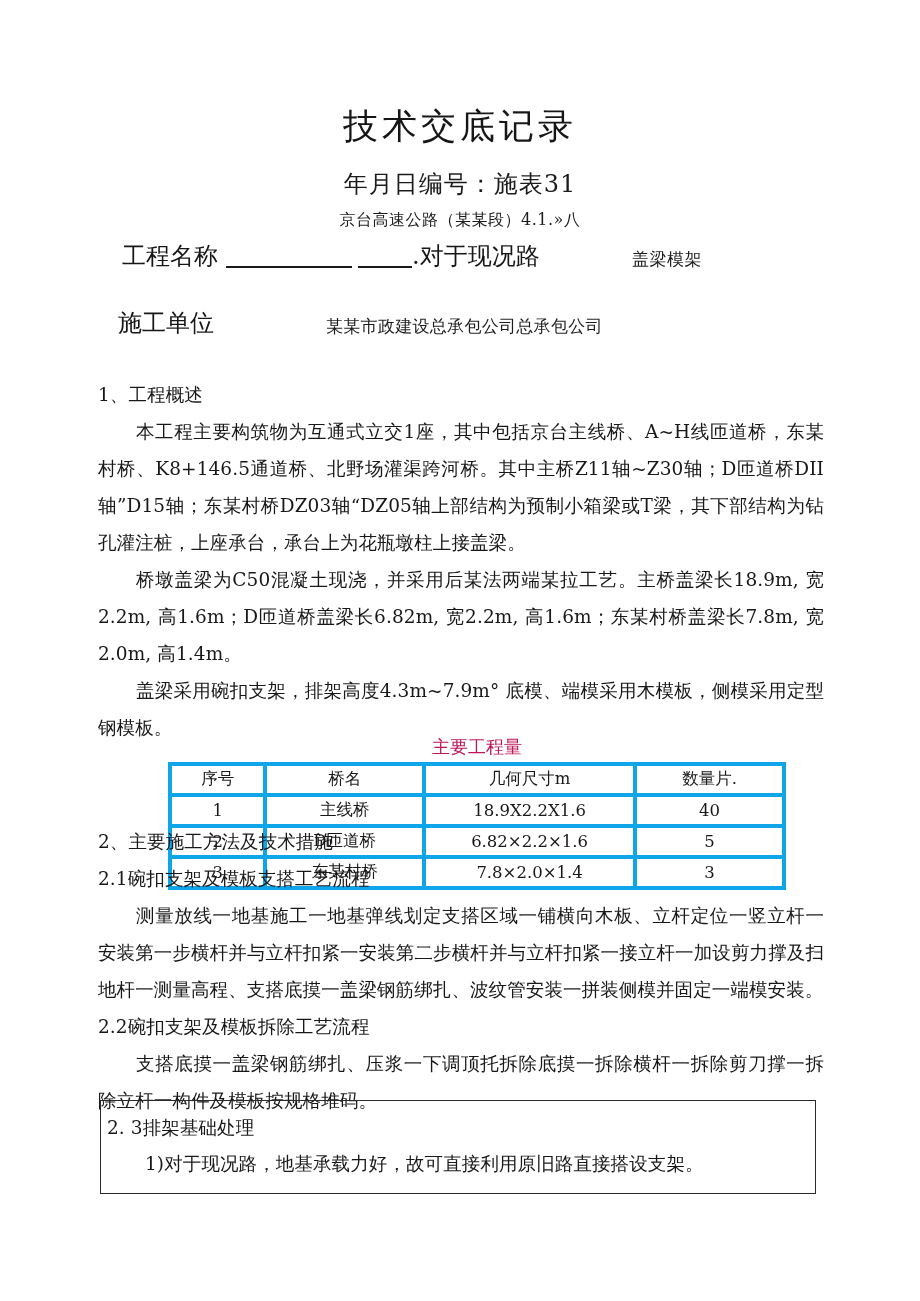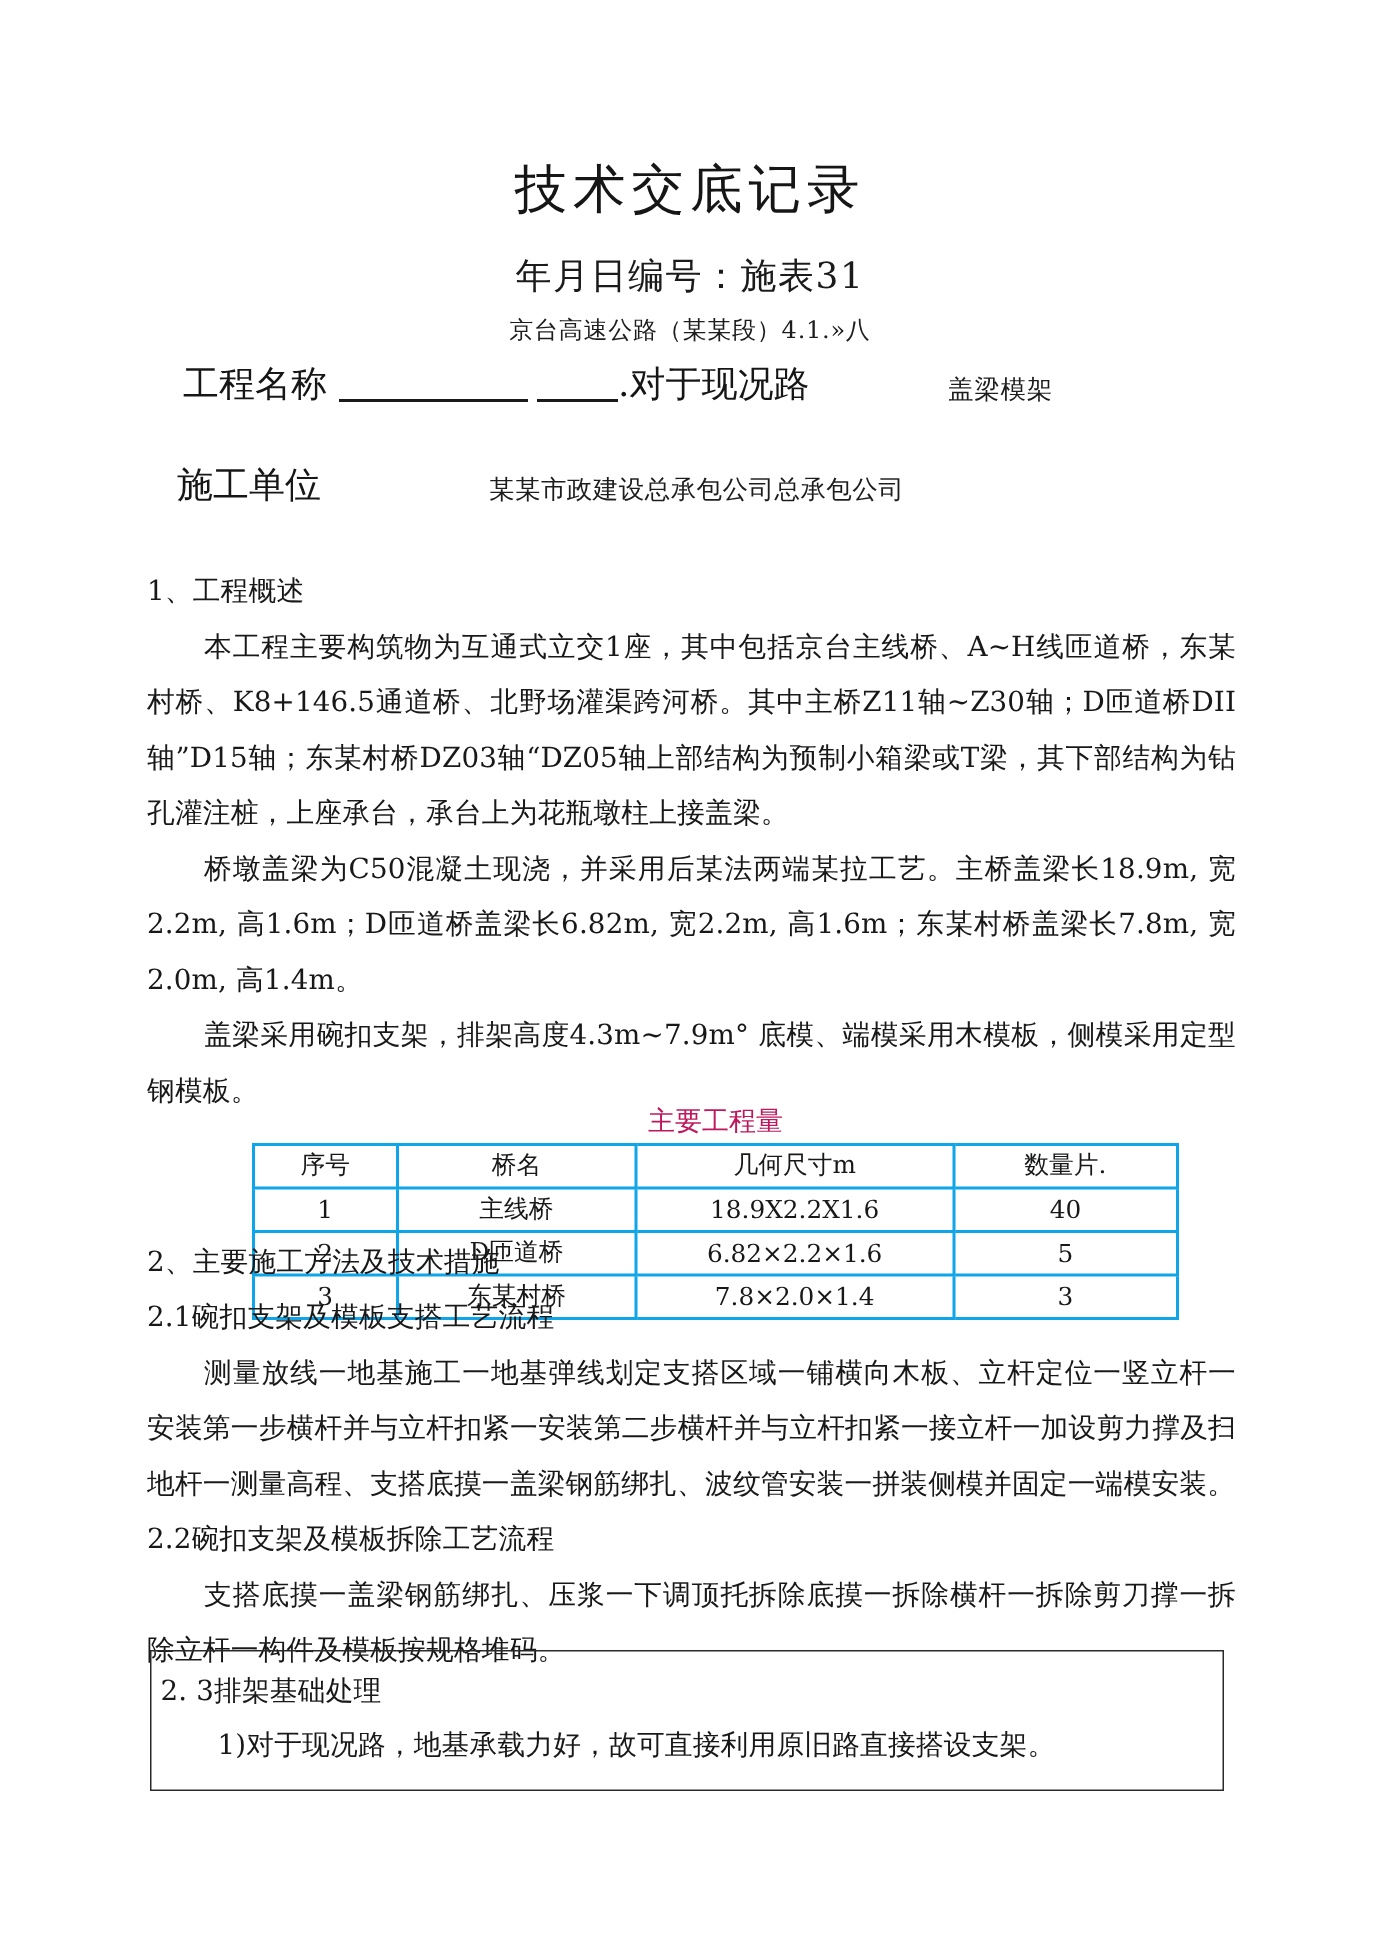--- a/index.html
+++ b/index.html
@@ -134,21 +134,21 @@
     top: 731px;
     width: 618px;
   }
   table.qty {
     border-collapse: collapse;
     width: 618px;
     font-size: 16.5px;
     color: #181818;
   }
   table.qty td, table.qty th {
-    border: 2px solid #0ea5e9;
+    border: 4px solid #0ea5e9;
     text-align: center;
     padding: 2px 0 3px 0;
     height: 21px;
     font-weight: normal;
   }
   table.qty col.c1 { width: 96px; }
   table.qty col.c2 { width: 160px; }
   table.qty col.c3 { width: 212px; }
   table.qty col.c4 { width: 150px; }
 

